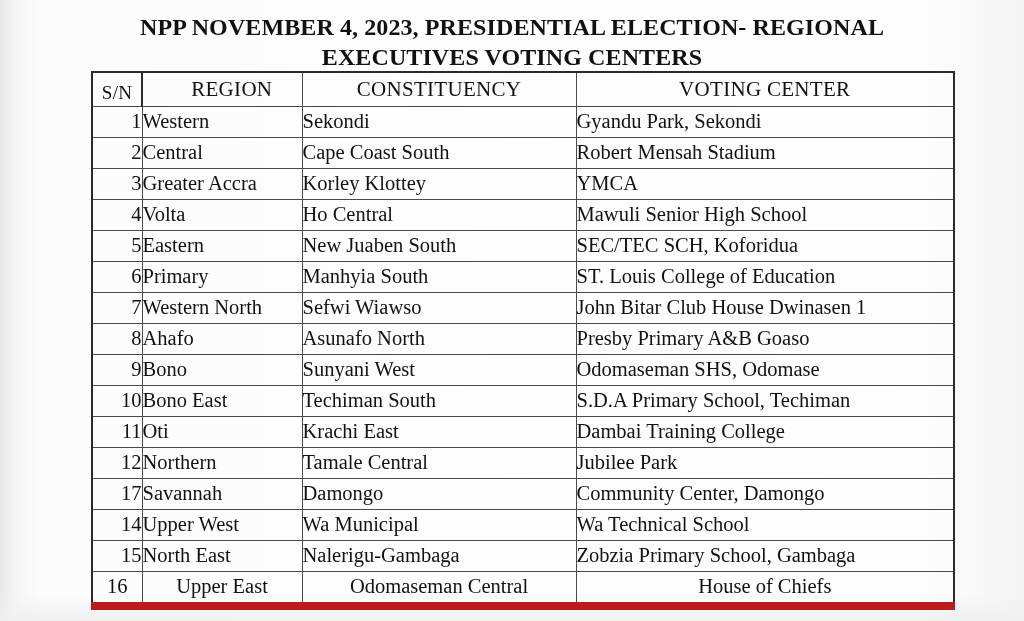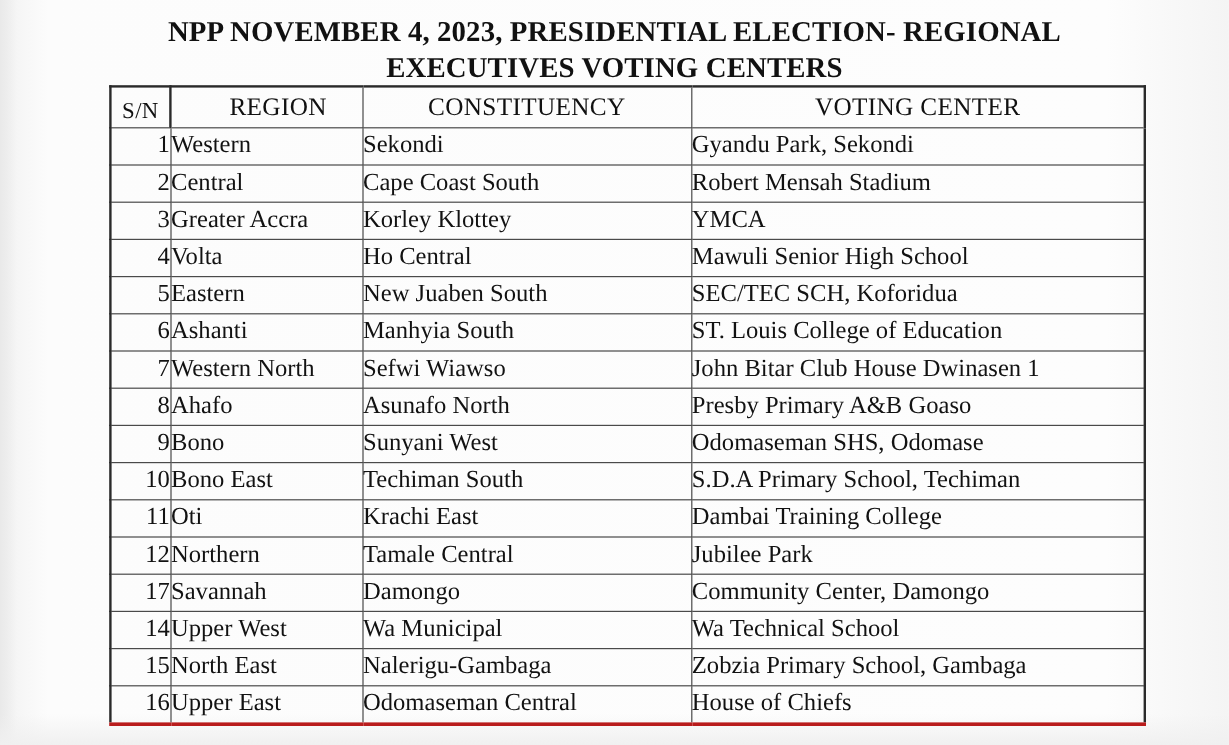--- a/index.html
+++ b/index.html
@@ -145,21 +145,22 @@
   td.cell-constituency {
     text-align: left;
     padding-left: 7px;
   }
   td.cell-center {
     text-align: left;
     padding-left: 7px;
     border-right: 2px solid #2a2a2a;
   }
   tbody tr:last-child td {
-    border-bottom: 3px solid #b91c1c;
+    border-bottom: 8px solid #b91c1c;
+    text-align: center;
   }
 </style>
 </head>
 <body>
 
 <div class="paper"></div>
 <div class="scan-edge-left"></div>
 <div class="scan-edge-bottom"></div>
 
 <div class="doc">
@@ -211,21 +212,21 @@
             <td class="cell-center">Mawuli Senior High School</td>
           </tr>
           <tr>
             <td class="cell-sn">5</td>
             <td class="cell-region">Eastern</td>
             <td class="cell-constituency">New Juaben South</td>
             <td class="cell-center">SEC/TEC SCH, Koforidua</td>
           </tr>
           <tr>
             <td class="cell-sn">6</td>
-            <td class="cell-region">Ashanti</td>
+            <td class="cell-region">Primary</td>
             <td class="cell-constituency">Manhyia South</td>
             <td class="cell-center">ST. Louis College of Education</td>
           </tr>
           <tr>
             <td class="cell-sn">7</td>
             <td class="cell-region">Western North</td>
             <td class="cell-constituency">Sefwi Wiawso</td>
             <td class="cell-center">John Bitar Club House Dwinasen 1</td>
           </tr>
           <tr>

